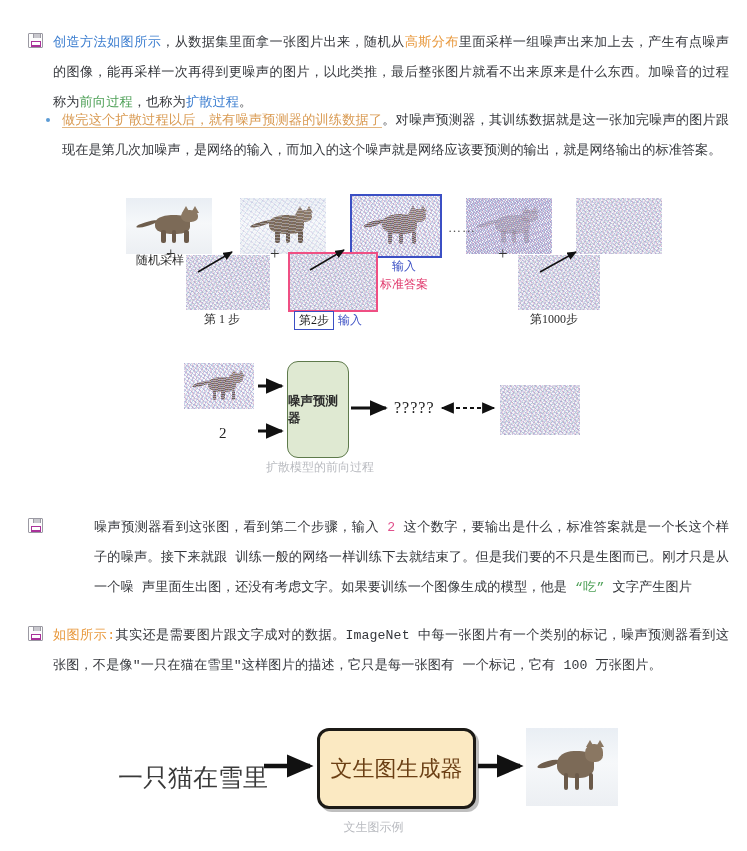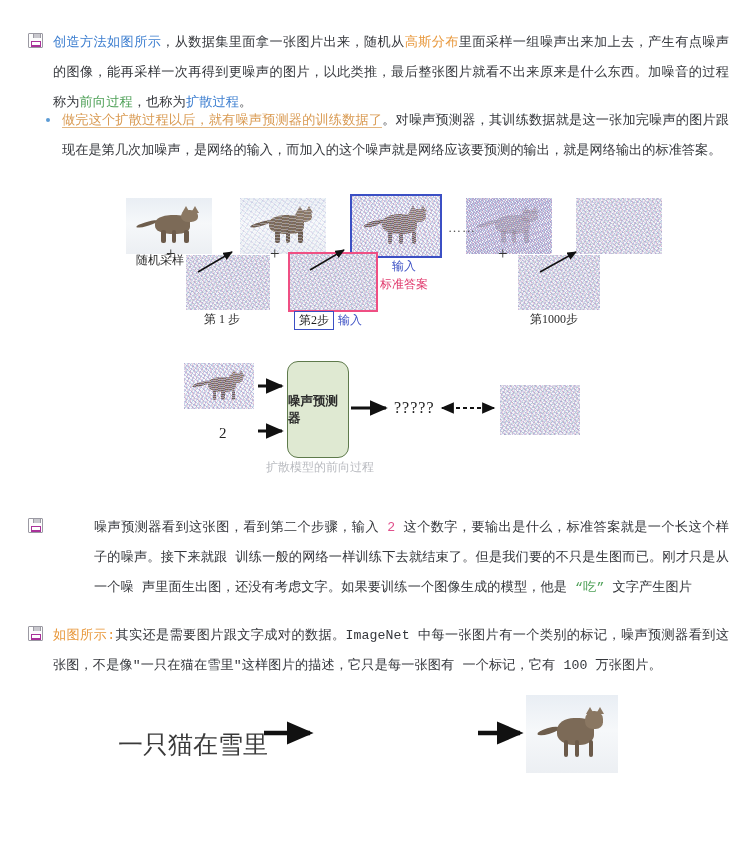--- a/index.html
+++ b/index.html
@@ -442,24 +442,27 @@
 
 <div class="note" style="position:absolute; left:0; top:621px; width:747px;">
   <div class="note-icon">
     <div class="floppy"></div>
   </div>
   <div class="note-body">
     <span style="color:#e8983c">如图所示:</span><span>其实还是需要图片跟文字成对的数据。ImageNet 中每一张图片有一个类别的标记，噪声预测器看到这张图，不是像"一只在猫在雪里"这样图片的描述，它只是每一张图有 一个标记，它有 100 万张图片。</span>
   </div>
 </div>
 
-<div class="figure" style="position:absolute; left:0; top:682px; width:747px; height:125px;">
+<div class="figure" style="position:absolute; left:0; top:715px; width:747px; height:125px;">
 
   <div class="abs prompt-text" style="left:118px; top:46px;">一只猫在雪里</div>
 
+  <div class="abs creambox" style="left:317px; top:13px; width:153px; height:75px;">
+    <span>文生图生成器</span>
+  </div>
 
   <div class="abs catimg" style="left:526px; top:13px; width:92px; height:78px;">
     <div class="sky"></div>
       <div class="tail"></div>
       <div class="body"></div>
     <div class="head"></div>
       <div class="ear1"></div>
       <div class="ear2"></div>
     <div class="leg1"></div>
       <div class="leg2"></div>
@@ -469,13 +472,14 @@
   <svg class="abs" width="747" height="125" style="left:0; top:0; pointer-events:none;">
     <defs>
       <marker id="ah3" markerWidth="7" markerHeight="7" refX="5.2" refY="2.6" orient="auto">
         <path d="M0,0 L6,2.6 L0,5.2 z" fill="#111"></path>
       </marker>
     </defs>
     <line x1="264" y1="51" x2="310" y2="51" stroke="#111" stroke-width="4.5" marker-end="url(#ah3)"></line>
     <line x1="478" y1="51" x2="520" y2="51" stroke="#111" stroke-width="4.5" marker-end="url(#ah3)"></line>
   </svg>
 
+  <div class="abs fig-caption" style="left:0; top:104px; width:747px;">文生图示例</div>
 </div>
 
 </body></html>

